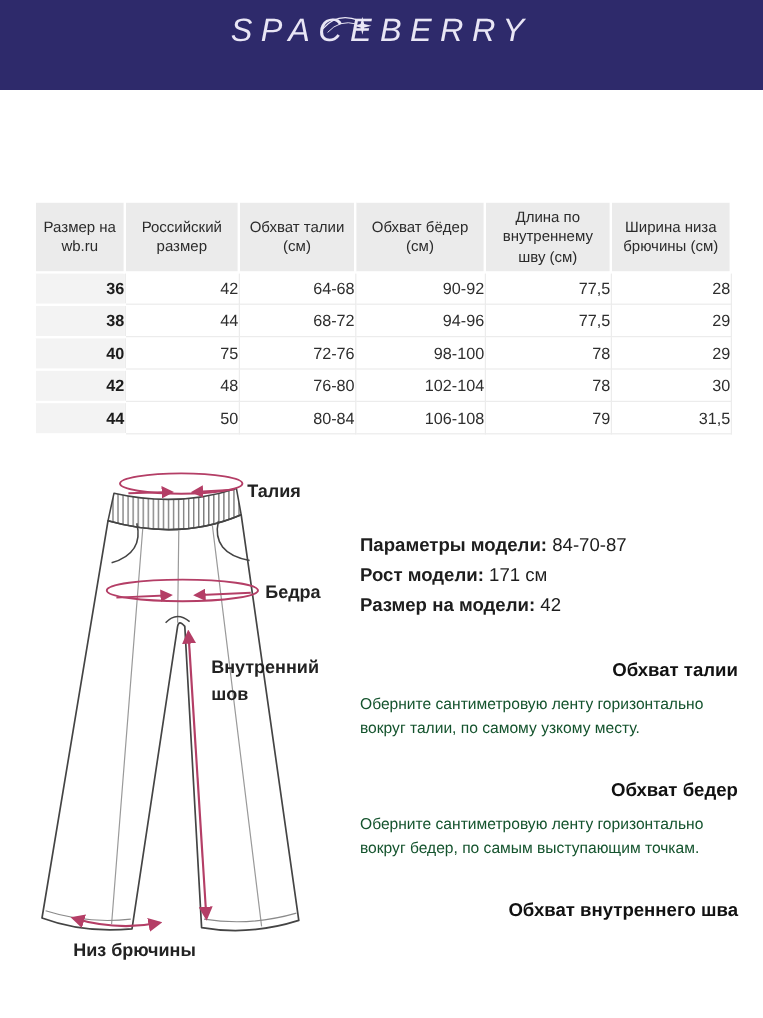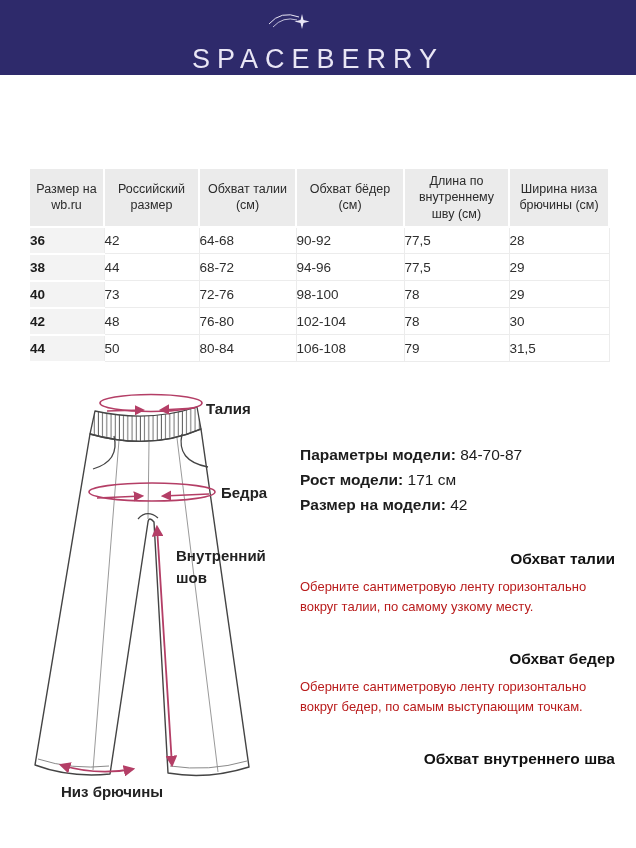--- a/index.html
+++ b/index.html
@@ -5,58 +5,58 @@
   * { margin: 0; padding: 0; box-sizing: border-box; }
   body { background: #fff; font-family: "Liberation Sans", sans-serif; }
   .page {
     position: relative; width: 636px; height: 848px;
     background: #fff; overflow: hidden; margin: 0 auto;
   }
 
   
   .brand-header {
     position: absolute; left: 0; top: 0; width: 636px; height: 75px;
-    background: #2e2a6b; display: flex; align-items: flex-end; justify-content: center;
+    background: #2e2a6b; display: flex; align-items: flex-start; justify-content: center; font-style: italic;
   }
   .brand-logo {
     color: #e9e6f5; font-size: 27px; font-weight: 400;
     letter-spacing: 7px; padding-top: 10px; white-space: nowrap;
   }
   .comet { position: absolute; left: 266px; top: 7px; }
 
   
   .size-table {
     position: absolute; left: 28px; top: 167px; width: 580px;
     border-collapse: collapse; table-layout: fixed;
   }
   .size-table th {
     background: #ebebeb; border: 2px solid #fff;
     height: 55px; font-size: 12.5px; font-weight: 400; color: #2b2b2b;
     text-align: center; vertical-align: middle; line-height: 1.3; padding: 4px 3px;
   }
   .size-table td {
-    border: 1px solid #ececec; height: 27px; text-align: left;
+    border: 1px solid #ececec; height: 27px; text-align: right;
     vertical-align: middle; font-size: 13.5px; color: #2e2e2e; background: #fff;
   }
   .size-table td.first {
     background: #f3f3f3; font-weight: 700; color: #1c1c1c;
     border-top: 2px solid #fff; border-bottom: 2px solid #fff; border-left: 2px solid #fff;
   }
 
   
   .pants-wrap { position: absolute; left: 25px; top: 370px; width: 280px; height: 430px; }
   .diagram-label { font-size: 15px; font-weight: 600; fill: #222; font-family: "Liberation Sans", sans-serif; }
 
   
   .info-col { position: absolute; left: 300px; top: 442px; width: 315px; color: #1d1d1d; }
   .model-line { font-size: 15.5px; line-height: 25px; }
   .model-line .lbl { font-weight: 700; }
   .model-line .val { font-weight: 400; }
   .guide-section h3 { font-size: 15.5px; font-weight: 700; margin: 33px 0 9px 0; color: #111; text-align: right; }
-  .guide-section p { font-size: 13px; line-height: 20px; color: #b91c1c; }
+  .guide-section p { font-size: 13px; line-height: 20px; color: #14532d; }
 </style>
 </head>
 <body>
 
 <div class="page">
 
   <div class="brand-header">
     <svg class="comet" width="46" height="32" viewBox="0 0 46 32">
       <path d="M3,17 Q15,3 33,10" fill="none" stroke="#e9e6f5" stroke-width="1"></path>
       <path d="M7,20 Q17,9 31,13" fill="none" stroke="#e9e6f5" stroke-width="0.8"></path>
@@ -96,21 +96,21 @@
       <tr>
         <td class="first">38</td>
         <td>44</td>
         <td>68-72</td>
         <td>94-96</td>
         <td>77,5</td>
         <td>29</td>
       </tr>
       <tr>
         <td class="first">40</td>
-        <td>73</td>
+        <td>75</td>
         <td>72-76</td>
         <td>98-100</td>
         <td>78</td>
         <td>29</td>
       </tr>
       <tr>
         <td class="first">42</td>
         <td>48</td>
         <td>76-80</td>
         <td>102-104</td>

